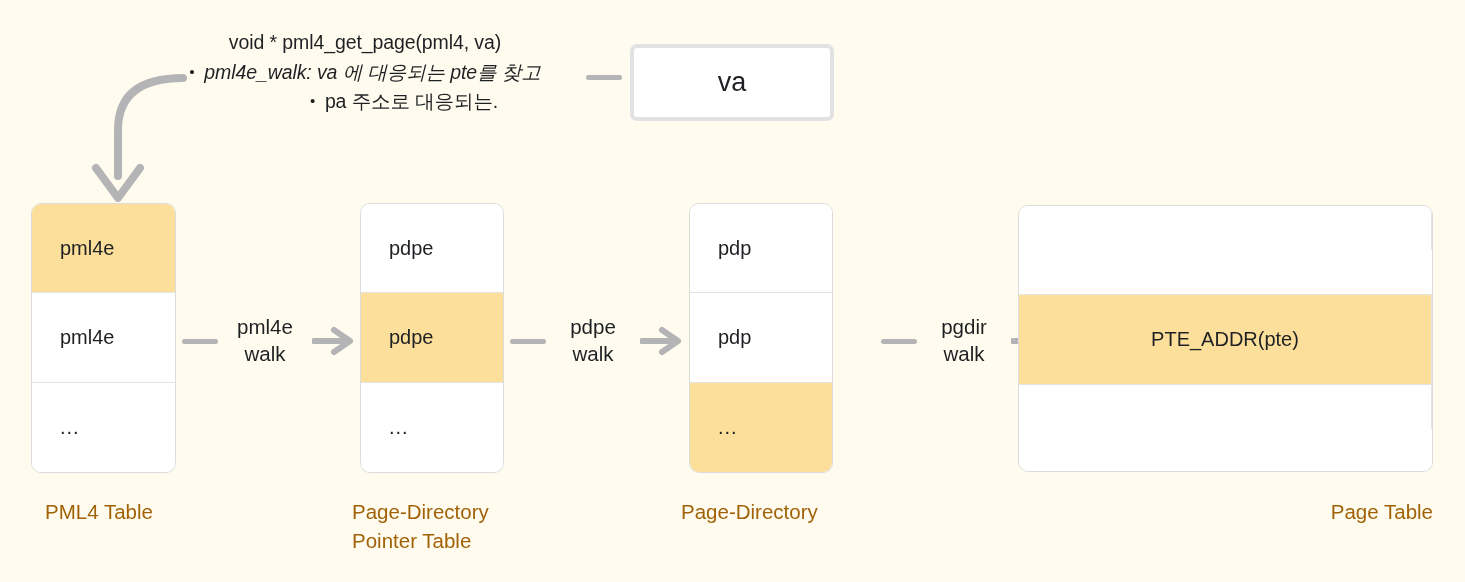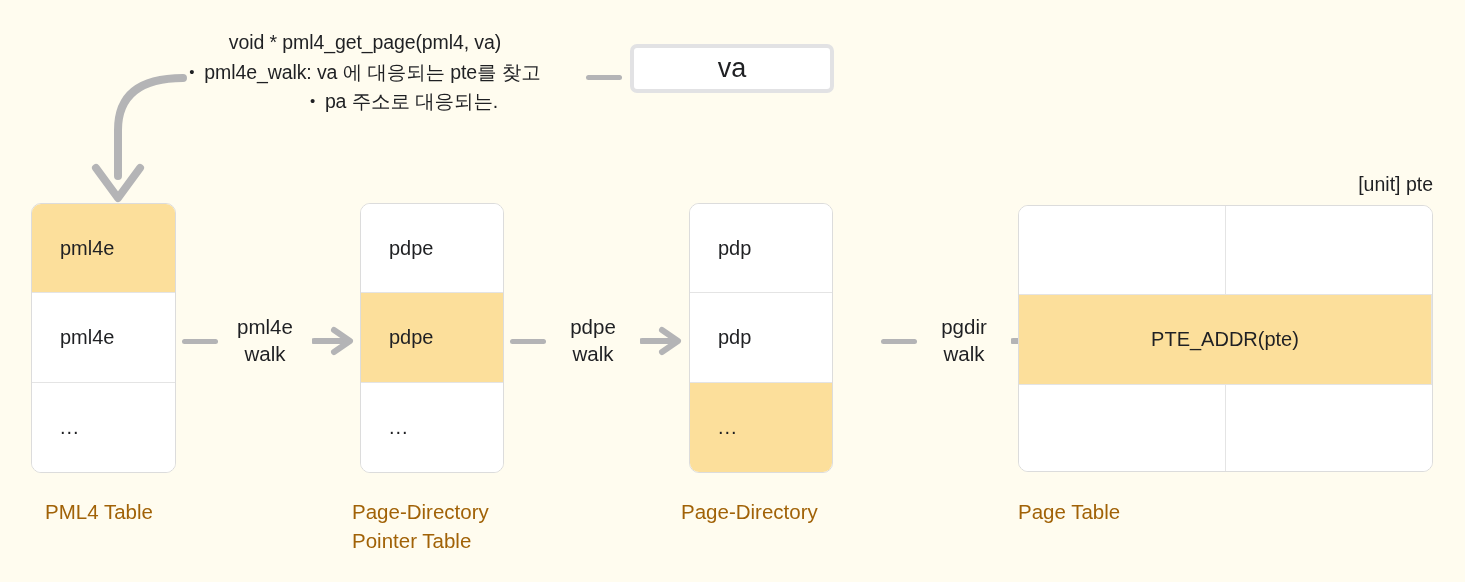--- a/index.html
+++ b/index.html
@@ -28,37 +28,37 @@
     left: 150px;
     top: 28px;
     width: 430px;
     text-align: center;
     font-size: 19.5px;
     line-height: 1.52;
     color: #1f2023;
     letter-spacing: -0.1px;
   }
   .note-line { display: block; white-space: nowrap; }
-  .note-line.indent-1 { padding-left: 0px; }
+  .note-line.indent-1 { padding-left: 0px; font-style: italic; }
   .note-line.indent-2 { padding-left: 78px; }
   .bullet-dot {
     display: inline-block;
     width: 15px;
     text-align: left;
     font-size: 15px;
     vertical-align: 2px;
   }
 
   
   .va-box {
     position: absolute;
     left: 630px;
     top: 44px;
     width: 204px;
-    height: 49px;
+    height: 77px;
     background: #ffffff;
     border: 4px solid #e2e2e4;
     border-radius: 7px;
     box-sizing: border-box;
     display: flex;
     align-items: center;
     justify-content: center;
     font-size: 27px;
     color: #1f2023;
   }
@@ -111,20 +111,21 @@
   #tbl-pml4 .cell, #tbl-pdpt .cell, #tbl-pd .cell { height: 89.3px; }
 
   
   #tbl-page {
     left: 1018px; top: 205px; width: 415px; height: 267px;
   }
   #tbl-page .prow {
     display: flex;
     height: 88.3px;
     border-bottom: 1px solid #e4e4e4;
+    flex-direction: column;
   }
   #tbl-page .prow:last-child { border-bottom: none; }
   #tbl-page .prow.hl .pcell { background: #fcdf9b; }
   #tbl-page .pcell {
     flex: 1 1 0;
     display: flex;
     align-items: center;
     justify-content: center;
     font-size: 20px;
     background: #ffffff;
@@ -136,21 +137,21 @@
   .caption {
     position: absolute;
     font-size: 20.5px;
     color: #a16207;
     line-height: 1.42;
     text-align: left;
   }
   #cap-pml4 { left: 45px;  top: 497px; }
   #cap-pdpt { left: 352px; top: 497px; width: 180px; }
   #cap-pd   { left: 681px; top: 497px; width: 200px; }
-  #cap-page { left: 1018px; top: 497px; width: 415px; text-align: left; }
+  #cap-page { left: 1018px; top: 497px; width: 415px; text-align: right; }
 
   .unit-label {
     position: absolute;
     left: 1018px;
     top: 173px;
     width: 415px;
     text-align: right;
     font-size: 19.5px;
     color: #1f2023;
   }
@@ -278,21 +279,20 @@
     <div class="step-label">
       <div>pgdir</div>
       <div>walk</div>
     </div>
     <svg class="arrow" viewBox="0 0 42 32">
       <path d="M 2 16 L 33 16" stroke="#b4b4b6" stroke-width="6" stroke-linecap="round" fill="none"></path>
       <path d="M 22 5 L 38 16 L 22 27" stroke="#b4b4b6" stroke-width="6" stroke-linecap="round" stroke-linejoin="round" fill="none"></path>
     </svg>
   </div>
 
-  <div class="unit-label">[unit] pte</div>
   <div class="tbl" id="tbl-page">
     <div class="prow">
       <div class="pcell left"></div>
       <div class="pcell"></div>
     </div>
     <div class="prow hl">
       <div class="pcell left">PTE_ADDR(pte)</div>
     </div>
     <div class="prow">
       <div class="pcell left"></div>

